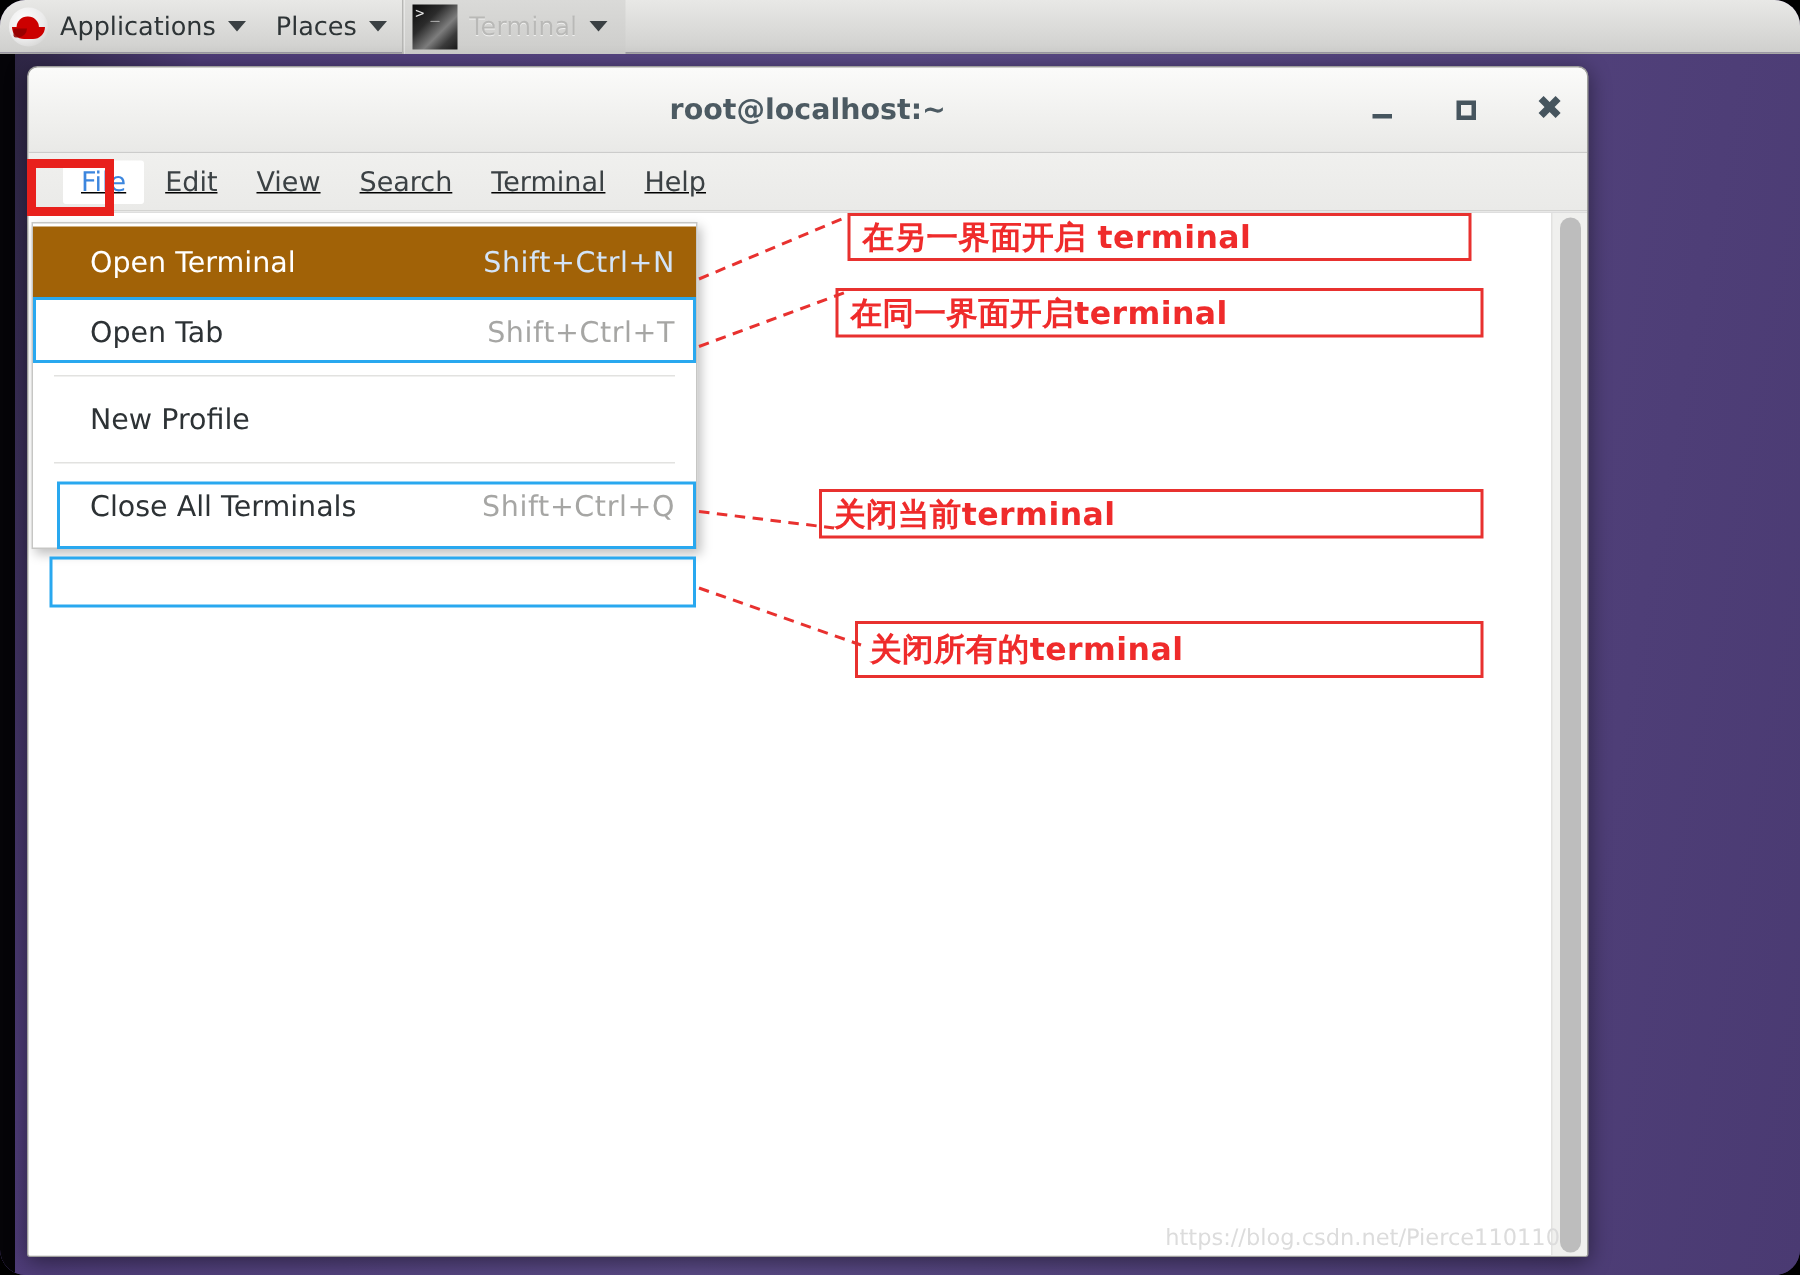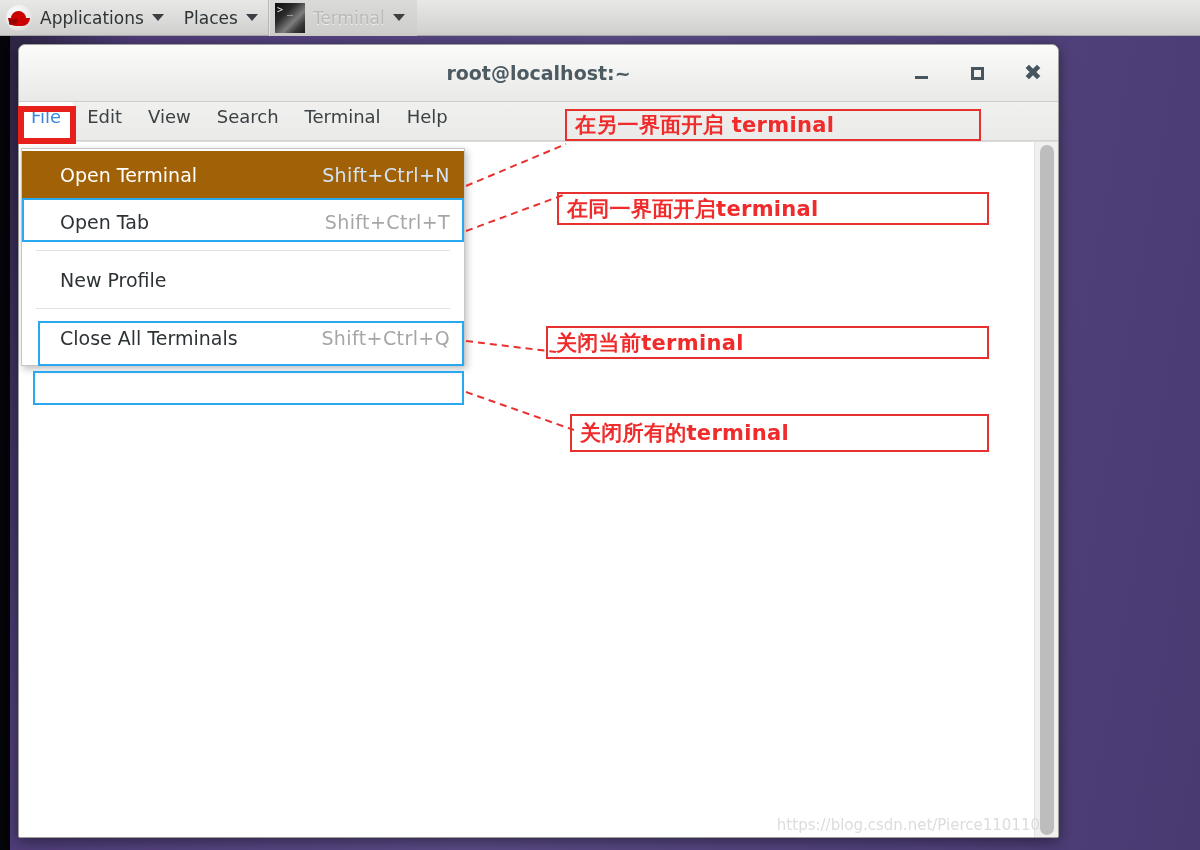--- a/index.html
+++ b/index.html
@@ -13,20 +13,21 @@
     overflow: hidden;
     font-family: "DejaVu Sans", "Liberation Sans", sans-serif;
     -webkit-font-smoothing: antialiased;
   }
   #screen {
     position: relative;
     width: 1200px;
     height: 850px;
     background: #4a3a72;
     overflow: hidden;
+    border-radius: 17px;
   }
 
   
   .desktop {
     position: absolute;
     left: 0; top: 36px;
     width: 1200px; height: 814px;
     background: linear-gradient(100deg, #2b2440 0%, #4e3c78 10%, #5a4a86 45%, #4a3a72 100%);
   }
   .desktop-left-dark {
@@ -187,22 +188,24 @@
     color: #46555e;
   }
 
   
   .menubar {
     position: relative;
     height: 38px;
     background: linear-gradient(180deg, #f0f0ee 0%, #eaeae8 100%);
     border-bottom: 1px solid #d3d3d1;
     display: flex;
-    padding-left: 0;
+    align-items: center;
+    padding-left: 23px;
     gap: 2px;
+    text-decoration: underline;
   }
   .menubar-item {
     font-size: 18px;
     color: #3b4144;
     padding: 4px 12px;
     border-radius: 2px;
     white-space: nowrap;
   }
   .menubar-item.active {
     color: #3c86de;
@@ -413,21 +416,21 @@
 
   <div class="file-hl"></div>
 
   <svg class="connectors">
     <line x1="466" y1="186" x2="566" y2="144" stroke="#e8312f" stroke-width="2" stroke-dasharray="7,5"></line>
     <line x1="466" y1="231" x2="566" y2="194" stroke="#e8312f" stroke-width="2" stroke-dasharray="7,5"></line>
     <line x1="466" y1="341" x2="556" y2="352" stroke="#e8312f" stroke-width="2" stroke-dasharray="7,5"></line>
     <line x1="466" y1="392" x2="574" y2="430" stroke="#e8312f" stroke-width="2" stroke-dasharray="7,5"></line>
   </svg>
 
-  <div class="ann-box" style="left:565px; top:109px; width:416px; height:32px;">
+  <div class="ann-box" style="left:565px; top:142px; width:416px; height:32px;">
     <span>在另一界面开启 terminal</span>
   </div>
   <div class="ann-box" style="left:557px; top:192px; width:432px; height:33px;">
     <span>在同一界面开启terminal</span>
   </div>
   <div class="ann-box" style="left:546px; top:326px; width:443px; height:33px;">
     <span>关闭当前terminal</span>
   </div>
   <div class="ann-box" style="left:570px; top:414px; width:419px; height:38px;">
     <span>关闭所有的terminal</span>

